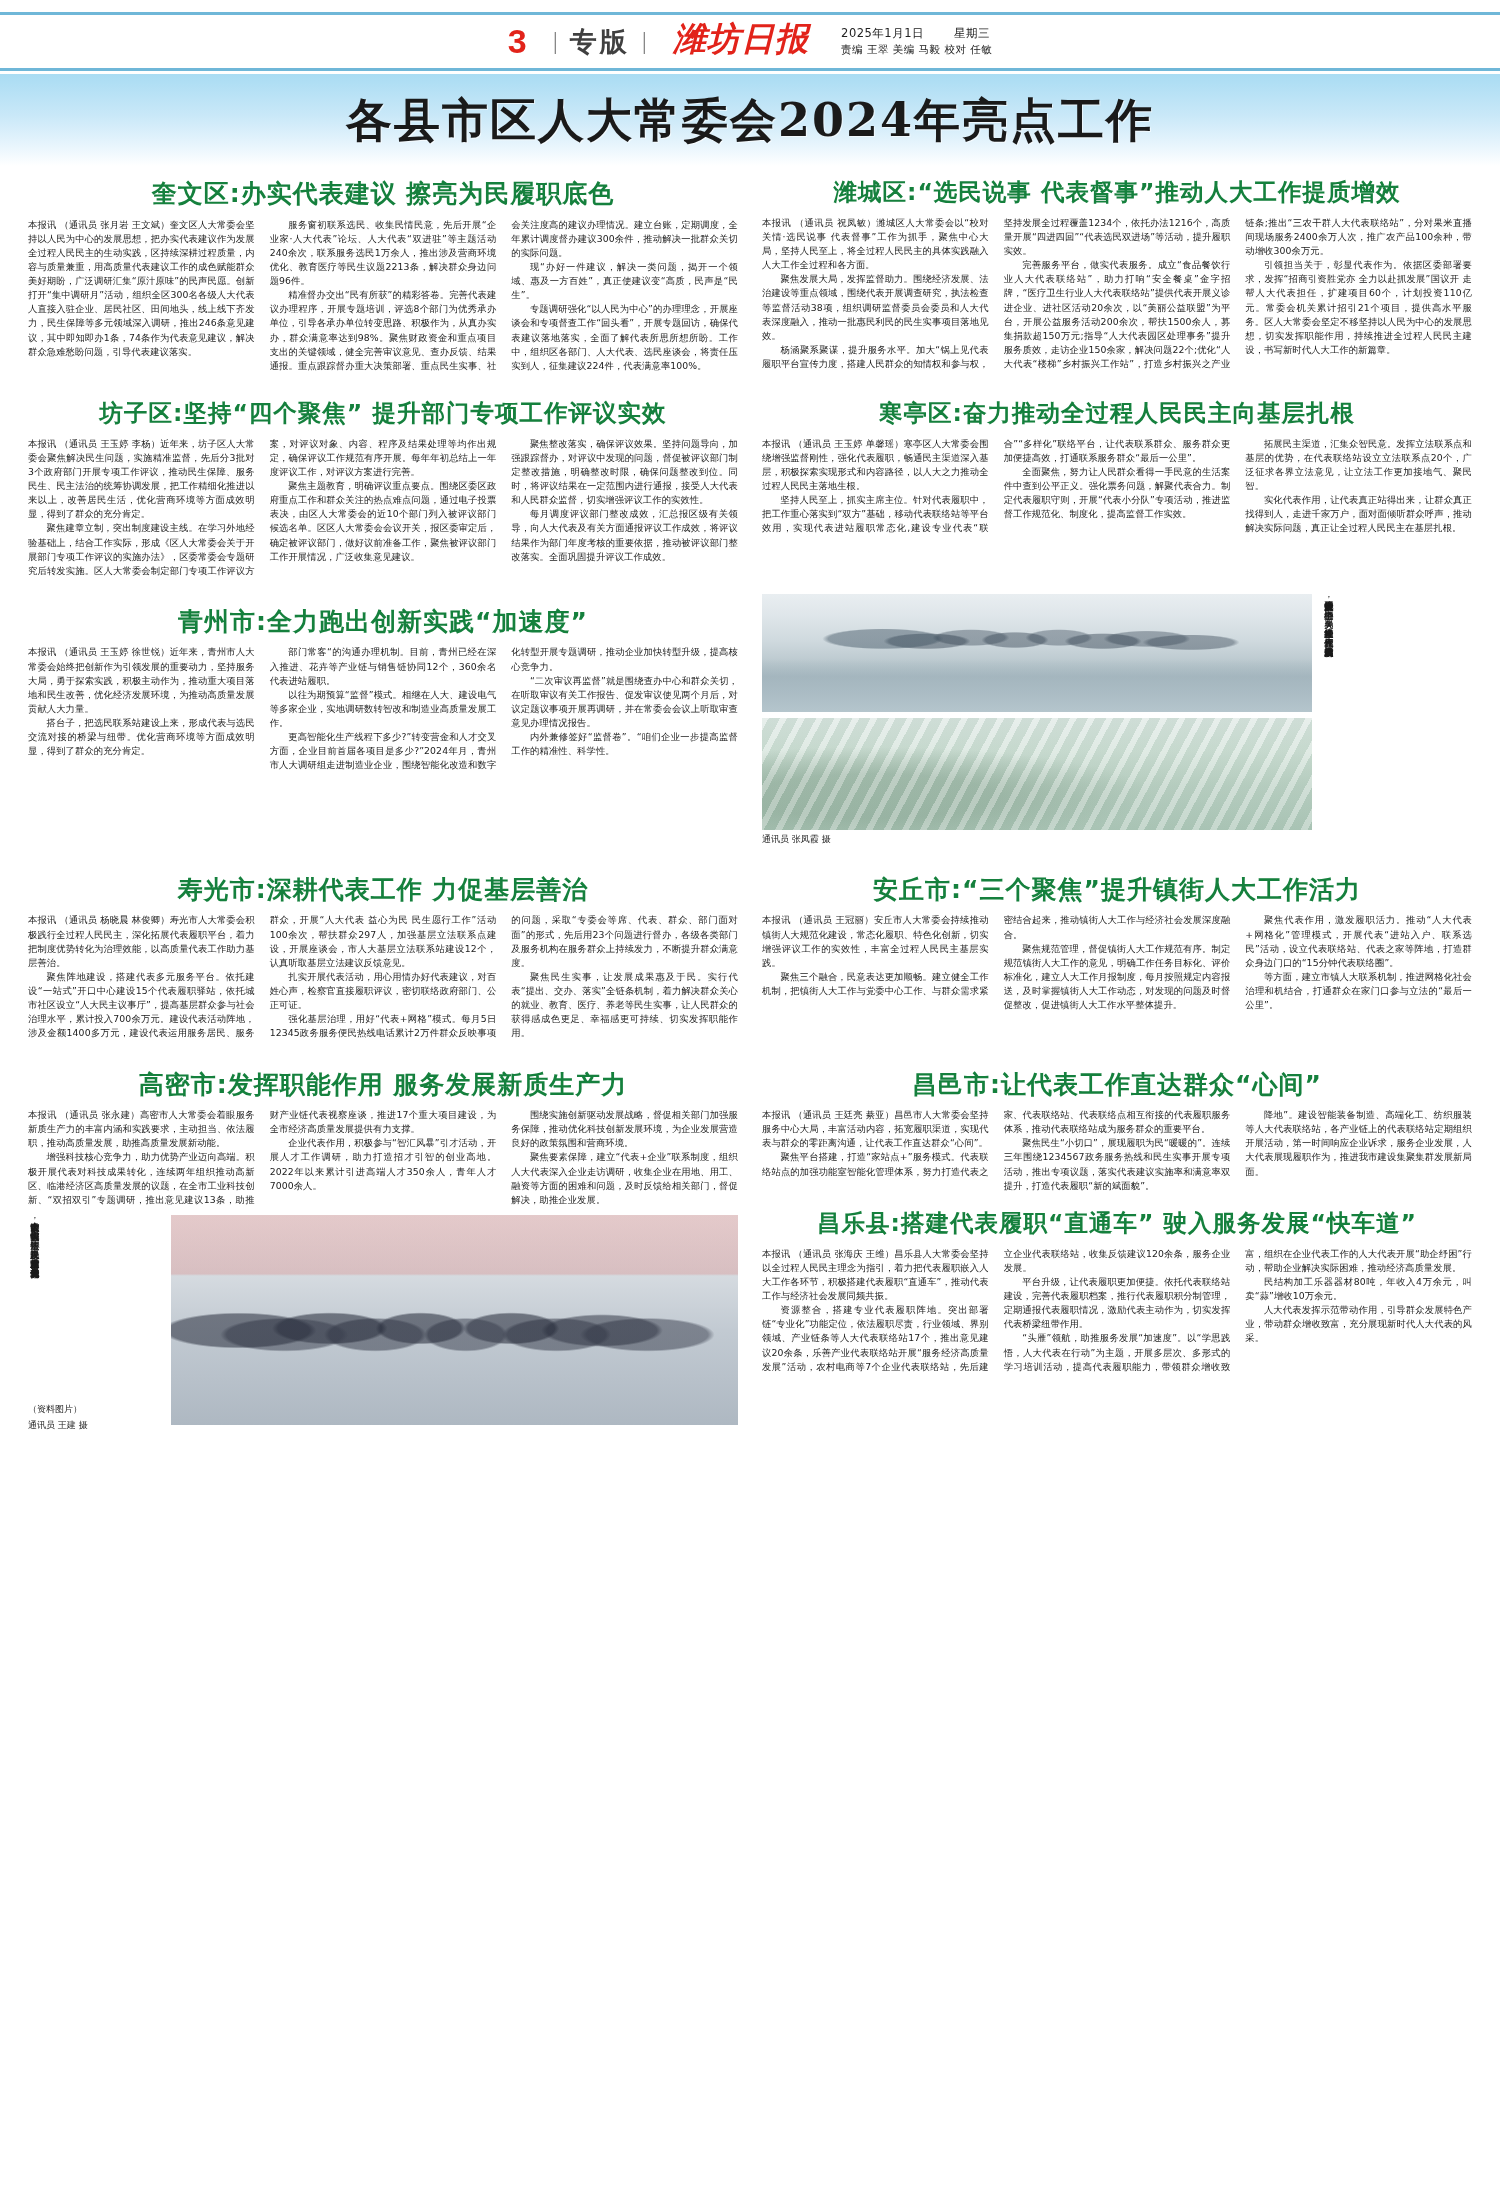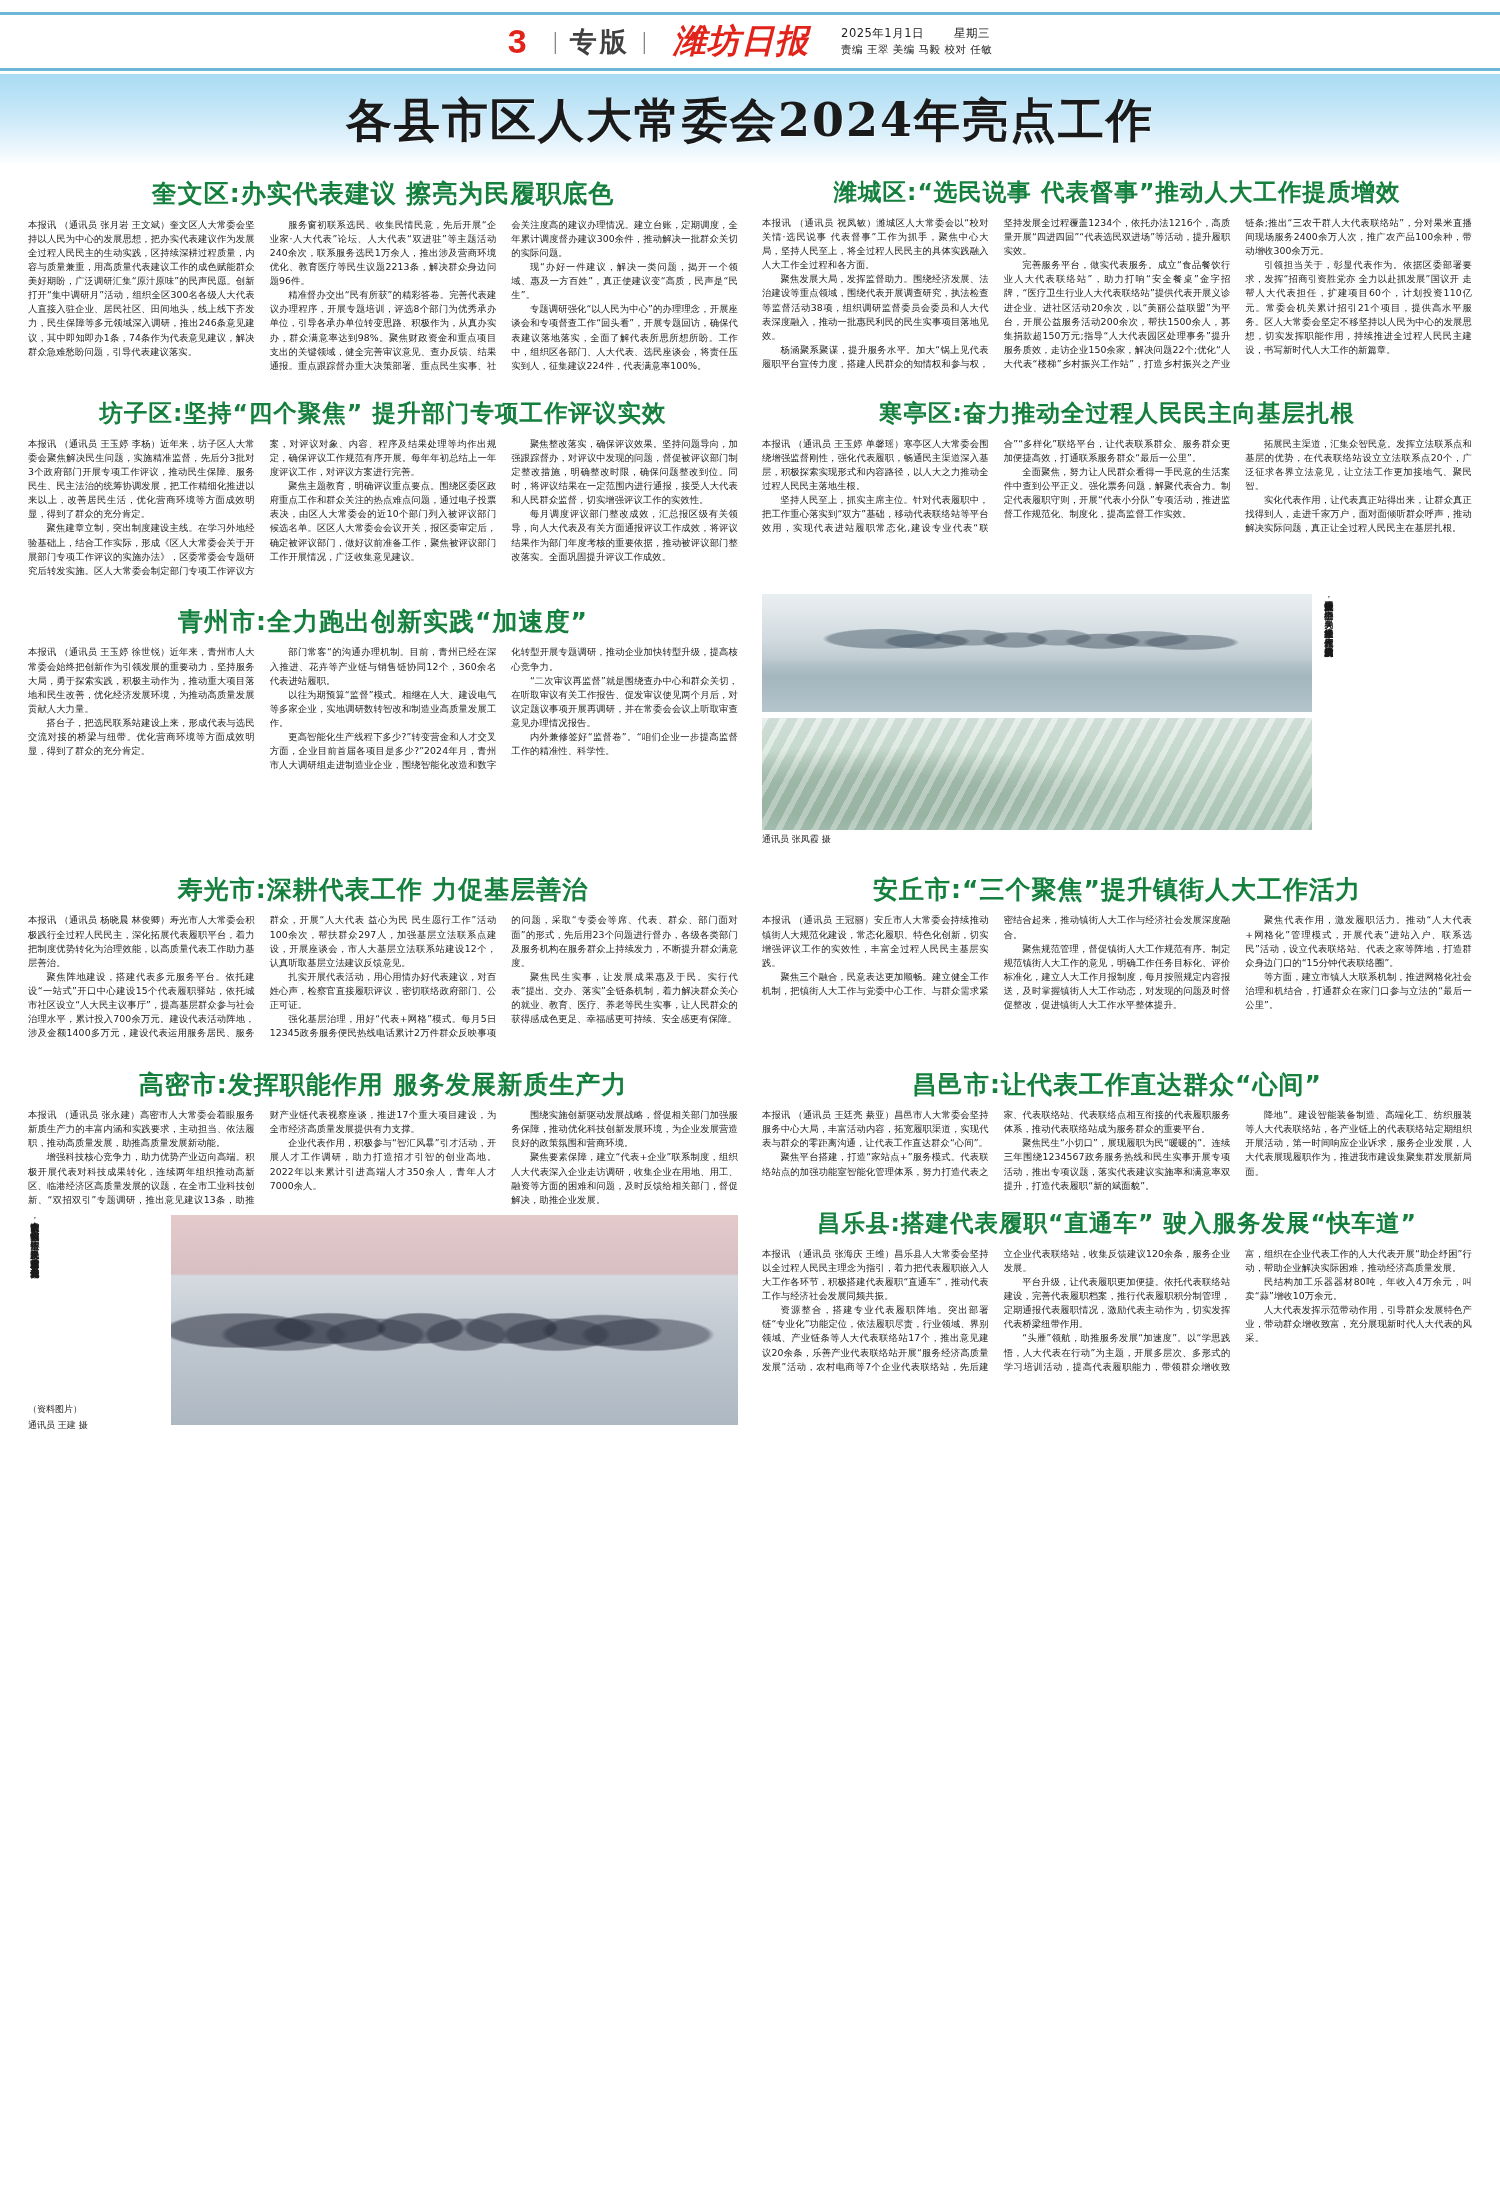--- a/index.html
+++ b/index.html
@@ -24,21 +24,21 @@
     font-family:"Liberation Sans", sans-serif;
     line-height:1; padding-right:14px;
   }
   .mast-sep { color:#888; font-size:26px; padding:0 12px; line-height:1; }
   .mast-kind {
     color:#404040; font-size:27px; font-weight:bold; letter-spacing:3px;
     font-family:"DejaVu Sans", sans-serif; line-height:1;
   }
   .mast-logo {
     color:#e2231a; font-size:33px; font-weight:bold; letter-spacing:1px;
-    font-family:Liberation Serif, serif; line-height:1;
+    font-family:Liberation Mono, monospace; line-height:1;
     font-style:italic; padding:0 14px;
   }
   .mast-meta { margin-left:18px; line-height:1.45; }
   .mast-meta .l1 { font-size:11.5px; color:#222; font-family:"DejaVu Sans",sans-serif; letter-spacing:.5px;}
   .mast-meta .l1 .wk { padding-left:30px; }
   .mast-meta .l2 { font-size:10.5px; color:#222; font-family:"DejaVu Sans",sans-serif; letter-spacing:.5px; }
 
   
   .banner {
     position:relative; margin-top:2px;
@@ -257,21 +257,21 @@
   <div class="row" style="margin-top:16px;">
     <div class="half">
       <div class="hl-wrap">
           <div class="hl">寿光市:深耕代表工作 力促基层善治</div>
         </div>
       <div class="col-text cols3">
         <p class="noind"><span class="byline">本报讯 （通讯员 杨晓晨 林俊卿）</span><span>寿光市人大常委会积极践行全过程人民民主，深化拓展代表履职平台，着力把制度优势转化为治理效能，以高质量代表工作助力基层善治。</span></p>
         <p>聚焦阵地建设，搭建代表多元服务平台。依托建设“一站式”开口中心建设15个代表履职驿站，依托城市社区设立“人大民主议事厅”，提高基层群众参与社会治理水平，累计投入700余万元。建设代表活动阵地，涉及金额1400多万元，建设代表运用服务居民、服务群众，开展“人大代表 益心为民 民生愿行工作”活动100余次，帮扶群众297人，加强基层立法联系点建设，开展座谈会，市人大基层立法联系站建设12个，认真听取基层立法建议反馈意见。</p>
         <p>扎实开展代表活动，用心用情办好代表建议，对百姓心声，检察官直接履职评议，密切联络政府部门、公正可证。</p>
         <p>强化基层治理，用好“代表+网格”模式。每月5日12345政务服务便民热线电话累计2万件群众反映事项的问题，采取“专委会等席、代表、群众、部门面对面”的形式，先后用23个问题进行督办，各级各类部门及服务机构在服务群众上持续发力，不断提升群众满意度。</p>
-        <p>聚焦民生实事，让发展成果惠及于民。实行代表“提出、交办、落实”全链条机制，着力解决群众关心的就业、教育、医疗、养老等民生实事，让人民群众的获得感成色更足、幸福感更可持续、安全感更有保障。</p>
+        <p>聚焦民生实事，让发展成果惠及于民。实行代表“提出、交办、落实”全链条机制，着力解决群众关心的就业、教育、医疗、养老等民生实事，让人民群众的获得感成色更足、幸福感更可持续、切实发挥职能作用。</p>
       </div>
     </div>
     <div class="half">
       <div class="hl-wrap">
           <div class="hl">安丘市:“三个聚焦”提升镇街人大工作活力</div>
         </div>
       <div class="col-text cols3">
         <p class="noind"><span class="byline">本报讯 （通讯员 王冠丽）</span><span>安丘市人大常委会持续推动镇街人大规范化建设，常态化履职、特色化创新，切实增强评议工作的实效性，丰富全过程人民民主基层实践。</span></p>
         <p>聚焦三个融合，民意表达更加顺畅。建立健全工作机制，把镇街人大工作与党委中心工作、与群众需求紧密结合起来，推动镇街人大工作与经济社会发展深度融合。</p>
         <p>聚焦规范管理，督促镇街人大工作规范有序。制定规范镇街人大工作的意见，明确工作任务目标化、评价标准化，建立人大工作月报制度，每月按照规定内容报送，及时掌握镇街人大工作动态，对发现的问题及时督促整改，促进镇街人大工作水平整体提升。</p>

